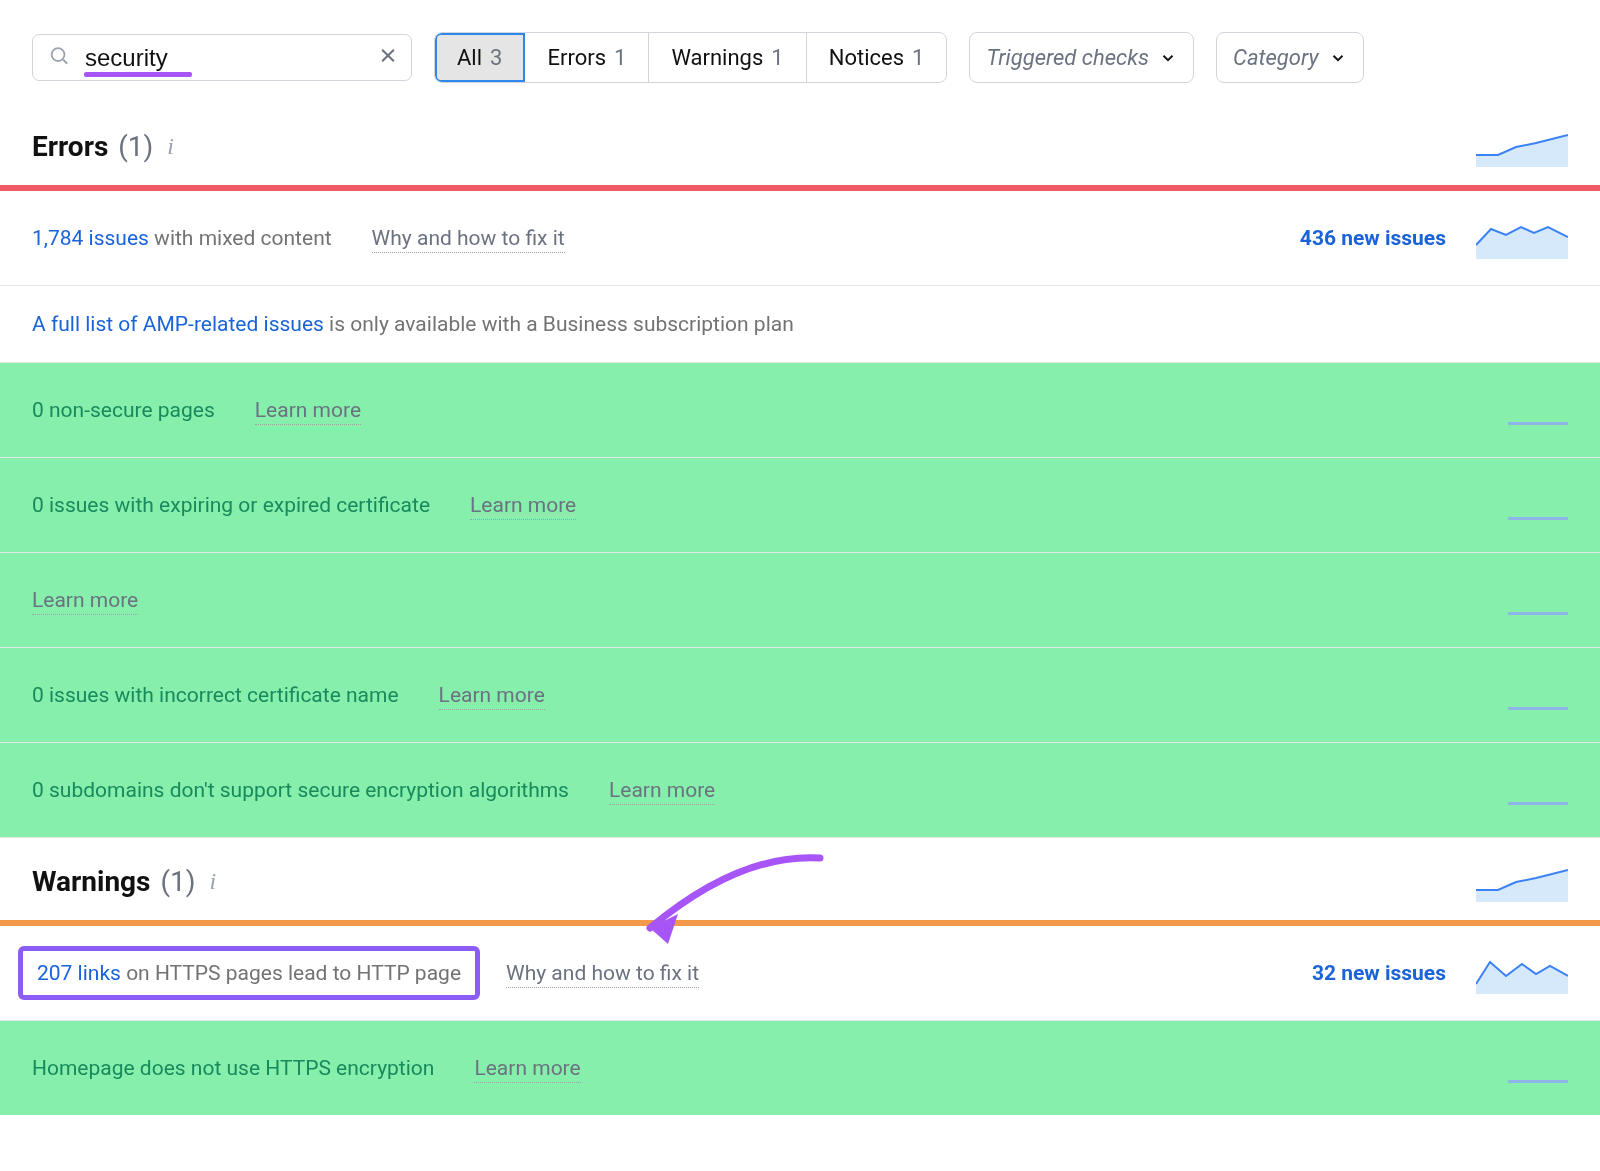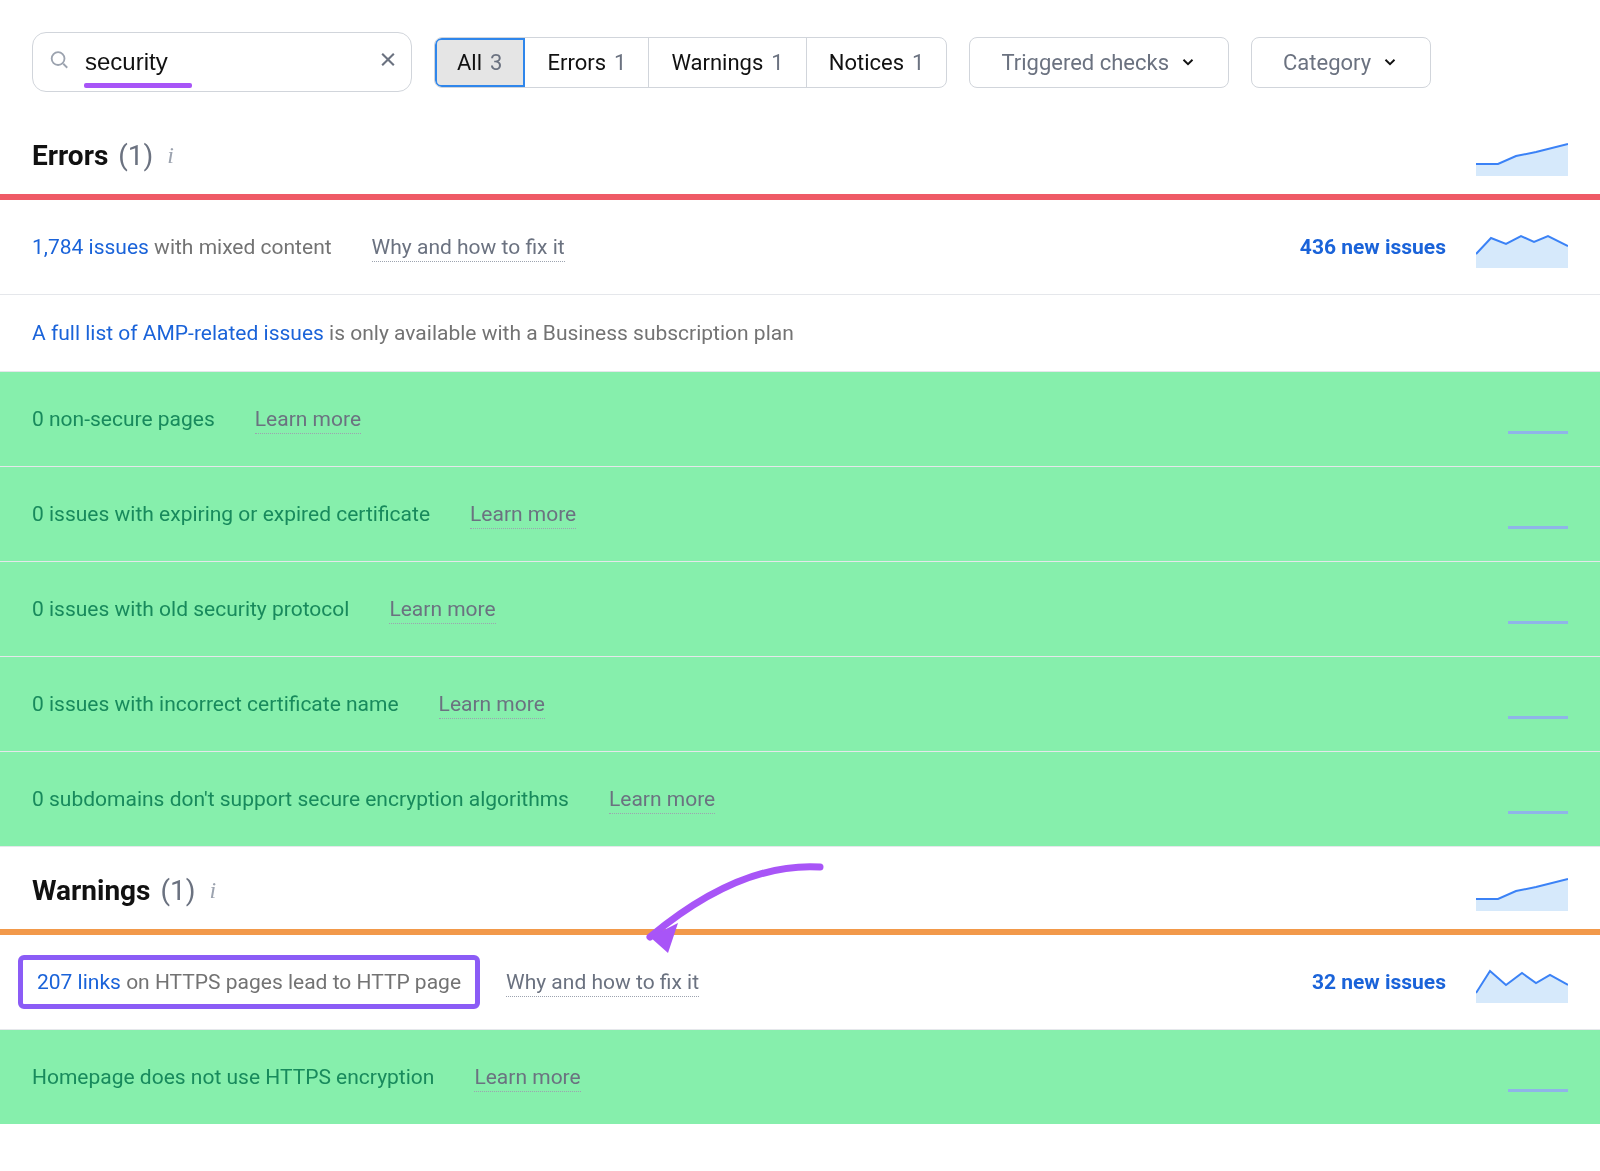--- a/index.html
+++ b/index.html
@@ -15,23 +15,23 @@
     align-items: center;
     gap: 22px;
     padding: 32px 32px 20px 32px;
   }
   .search-wrap {
     position: relative;
     width: 380px;
   }
   .search-input {
     width: 100%;
-    height: 60px;
+    height: 47px;
     border: 1px solid #d1d5db;
-    border-radius: 14px;
+    border-radius: 7px;
     padding: 0 48px 0 52px;
     font-size: 24px;
     color: #111;
     outline: none;
   }
   .search-icon {
     position: absolute;
     left: 16px; top: 50%; transform: translateY(-50%);
     color: #9ca3af;
   }
@@ -72,24 +72,25 @@
     border-radius: 6px 0 0 6px;
     justify-content: flex-end;
   }
   .tab-count { color: #6b7280; }
   .dropdown {
     display: flex;
     align-items: center;
     gap: 10px;
     border: 1px solid #d1d5db;
     border-radius: 8px;
-    padding: 12px 31px;
+    padding: 12px 16px;
     font-size: 22px;
     color: #6b7280;
     cursor: pointer;
+    font-style: italic;
   }
   .dropdown svg { color: #111; }
 
   .section-header {
     display: flex;
     align-items: center;
     justify-content: space-between;
     padding: 22px 32px 18px 32px;
   }
   .section-title {
@@ -259,21 +260,20 @@
   <div class="row-left"><span class="link-green">0 issues with expiring or expired certificate</span></div>
   <div class="row-mid"><span class="learn-more">Learn more</span></div>
   <div class="row-right">
       <div class="spark-flat">
         <div class="line"></div>
       </div>
     </div>
 </div>
 
 <div class="row muted">
-  <div class="row-left"><span class="link-green">0 issues with old security protocol</span></div>
   <div class="row-mid"><span class="learn-more">Learn more</span></div>
   <div class="row-right">
       <div class="spark-flat">
         <div class="line"></div>
       </div>
     </div>
 </div>
 
 <div class="row muted">
   <div class="row-left"><span class="link-green">0 issues with incorrect certificate name</span></div>

